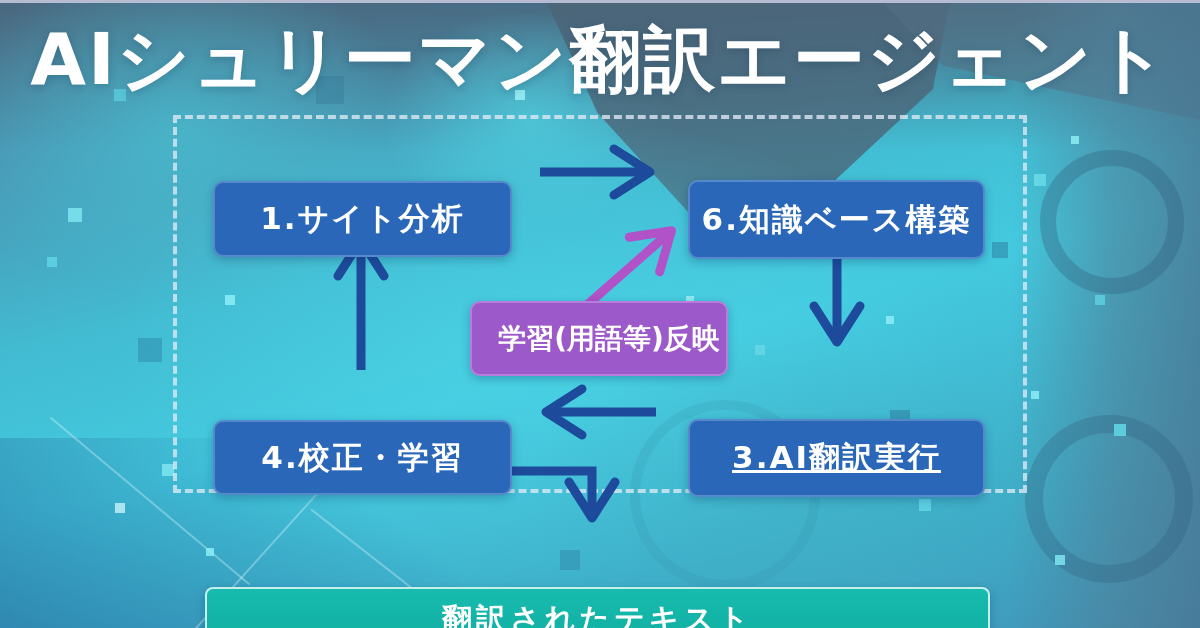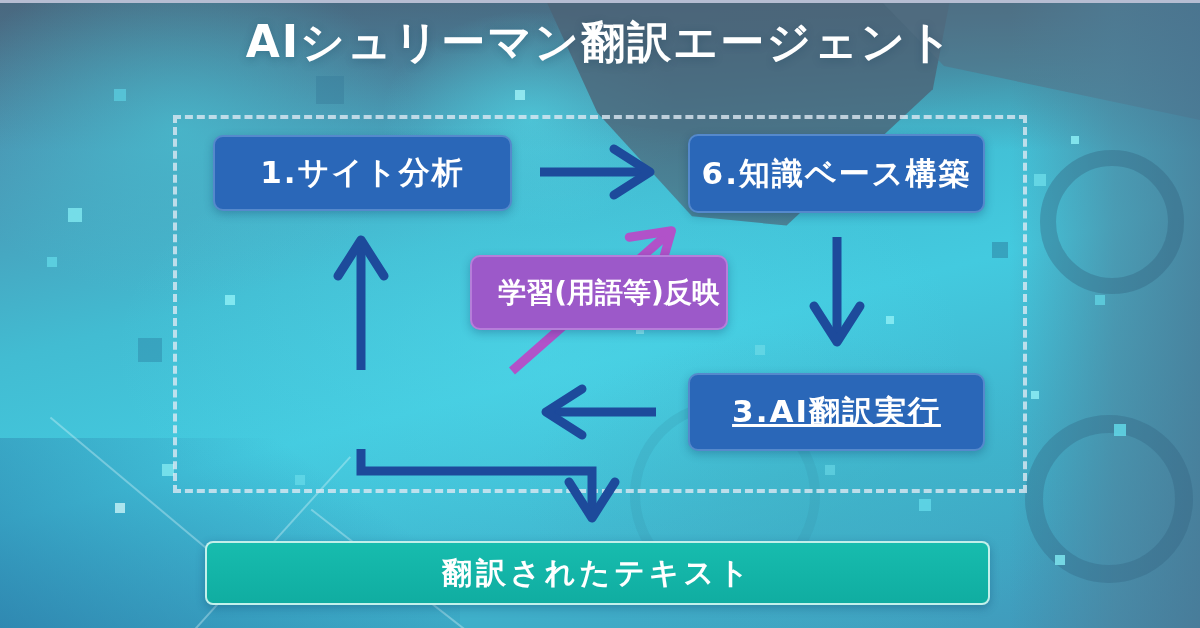--- a/index.html
+++ b/index.html
@@ -47,27 +47,28 @@
     820px 200px 0 12px #2d7d9e, 330px 90px 0 14px #3a7f9d, 900px 420px 0 10px #2d7d9e,
     150px 350px 0 12px #2f89aa, 1000px 250px 0 8px #2d7d9e, 570px 560px 0 10px #2f89aa;}
   .bg-topstrip{left:0;top:0;width:1200px;height:3px;background:#b6bdd2;}
   
   .frame{
     position:absolute;left:173px;top:115px;width:854px;height:378px;box-sizing:border-box;
     border:4px dashed rgba(223,234,244,.78);z-index:3;
   }
   .title{
     position:absolute;left:0;top:16px;width:1200px;text-align:center;z-index:6;
-    color:#fff;font-size:44px;font-weight:800;letter-spacing:2px;line-height:1.2;
+    color:#fff;font-size:72px;font-weight:800;letter-spacing:2px;line-height:1.2;
     text-shadow:0 2px 8px rgba(10,50,80,.25);white-space:nowrap;
   }
   .node{
     position:absolute;box-sizing:border-box;z-index:6;display:flex;align-items:center;justify-content:center;
     color:#fff;font-weight:700;border-radius:10px;
     box-shadow:0 3px 10px rgba(8,40,85,.28);
+    margin-top:46px;
   }
   .step{background:#2a67b8;border:2px solid rgba(150,190,235,.4);font-size:31px;letter-spacing:2px;}
   .step1{left:213px;top:135px;width:299px;height:76px;}
   .step2{left:688px;top:134px;width:297px;height:79px;}
   .step3{left:688px;top:373px;width:297px;height:78px;text-decoration:underline;}
   .step4{left:213px;top:374px;width:299px;height:75px;}
   .feedback{left:470px;top:255px;width:258px;height:75px;background:#9c59c9;
     border:2px solid rgba(215,170,240,.45);font-size:28px;letter-spacing:0;padding-left:20px;}
   .output{left:205px;top:541px;width:785px;height:64px;background:linear-gradient(180deg,#17bcae,#10ada1);
     border:2px solid rgba(226,250,247,.85);border-radius:8px;font-size:30px;letter-spacing:4px;}
@@ -122,20 +123,23 @@
 
   <div class="node step step1">
     <span>1.サイト分析</span>
   </div>
   <div class="node step step2">
     <span>6.知識ベース構築</span>
   </div>
   <div class="node step step3">
     <span>3.AI翻訳実行</span>
   </div>
+  <div class="node step step4">
+    <span>4.校正・学習</span>
+  </div>
 
   <div class="node feedback">
     <span>学習(用語等)反映</span>
   </div>
 
   <div class="node output">
     <span>翻訳されたテキスト</span>
   </div>
 
 </div>

